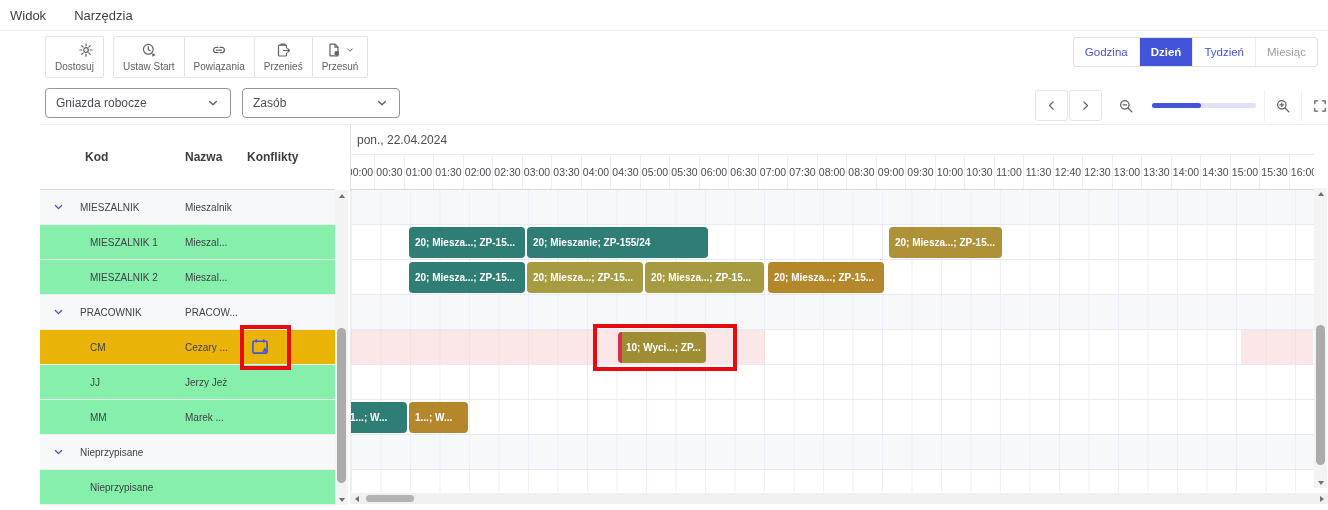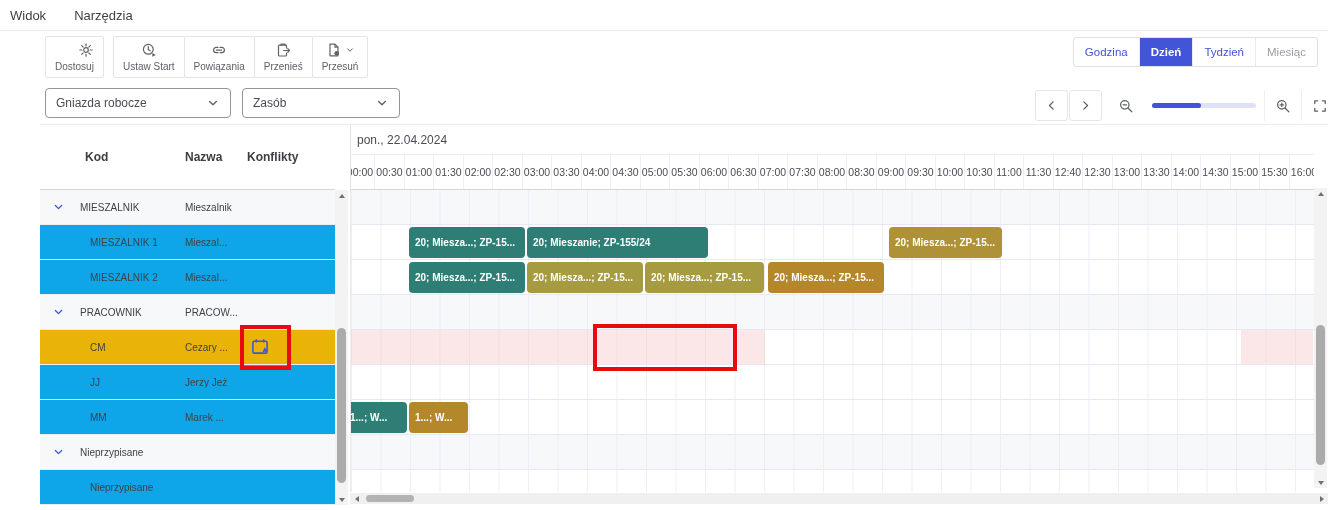--- a/index.html
+++ b/index.html
@@ -52,21 +52,21 @@
   .slider-track{width:104px;height:5px;border-radius:3px;background:#dfe1f6;position:relative;margin:0 8px;}
   .slider-fill{position:absolute;left:0;top:0;height:5px;border-radius:3px;}
 
   
   .panel-top{position:absolute;left:40px;top:124px;width:1288px;border-top:1px solid #ececee;}
 
   .grid-header{position:absolute;left:40px;top:125px;width:295px;height:65px;border-bottom:1px solid #d7d7d9;box-sizing:border-box;}
   .gh-label{position:absolute;top:50%;transform:translateY(-50%);font-weight:bold;font-size:12px;color:#3c4043;}
 
   .grid-body{position:absolute;left:40px;top:190px;width:295px;height:315px;overflow:hidden;font-size:10px;color:#3f4246;}
-  .g-row{height:35px;border-bottom:1px solid #ededef;box-sizing:border-box;background:#0ea5e9;position:relative;}
+  .g-row{height:35px;border-bottom:1px solid #ededef;box-sizing:border-box;background:#86efac;position:relative;}
   .g-row.group{background:#f7f8f9;}
   .g-row.selected{background:#eab308;}
   .g-chev{position:absolute;left:12px;top:50%;transform:translateY(-50%);width:13px;height:13px;}
   .g-chev svg{width:100%;height:100%;display:block;}
   .g-code{position:absolute;top:50%;transform:translateY(-50%);white-space:nowrap;}
   .g-code.group{left:40px;} .g-code.resource{left:50px;}
   .g-name{position:absolute;left:145px;top:50%;transform:translateY(-50%);white-space:nowrap;max-width:62px;overflow:hidden;}
   .g-conflict{position:absolute;left:210px;top:50%;transform:translateY(-50%);width:20px;height:20px;}
   .g-conflict svg{width:100%;height:100%;display:block;}
 
@@ -373,20 +373,21 @@
     <div class="tl-row">
       <div class="event" style="left: 58px; width: 116px; background: rgb(47, 126, 118);">20; Miesza...; ZP-15...</div>
       <div class="event" style="left: 176px; width: 116px; background: rgb(166, 155, 65);">20; Miesza...; ZP-15...</div>
       <div class="event" style="left: 294px; width: 119px; background: rgb(166, 155, 65);">20; Miesza...; ZP-15...</div>
       <div class="event" style="left: 417px; width: 116px; background: rgb(181, 135, 43);">20; Miesza...; ZP-15...</div>
     </div>
     <div class="tl-row group"></div>
     <div class="tl-row">
       <div class="conflict-range" style="left: -7px; width: 421px; background-color: rgb(251, 231, 231); background-image: linear-gradient(to right, rgb(241, 222, 222) 1px, transparent 1px); background-size: 29.5px 100%; background-position: 7px 0px;"></div>
       <div class="conflict-range" style="left: 890px; width: 72px; background-color: rgb(251, 231, 231); background-image: linear-gradient(to right, rgb(241, 222, 222) 1px, transparent 1px); background-size: 29.5px 100%; background-position: 24.5px 0px;"></div>
+      <div class="event stripe" style="left: 267px; width: 88px; background: rgb(158, 141, 51); border-left-color: rgb(210, 48, 76);">10; Wyci...; ZP...</div>
     </div>
     <div class="tl-row"></div>
     <div class="tl-row">
       <div class="event" style="left: -7px; width: 63px; background: rgb(47, 126, 118);">1...; W...</div>
       <div class="event" style="left: 58px; width: 59px; background: rgb(181, 135, 43);">1...; W...</div>
     </div>
     <div class="tl-row group"></div>
     <div class="tl-row"></div>
   </div>
 

